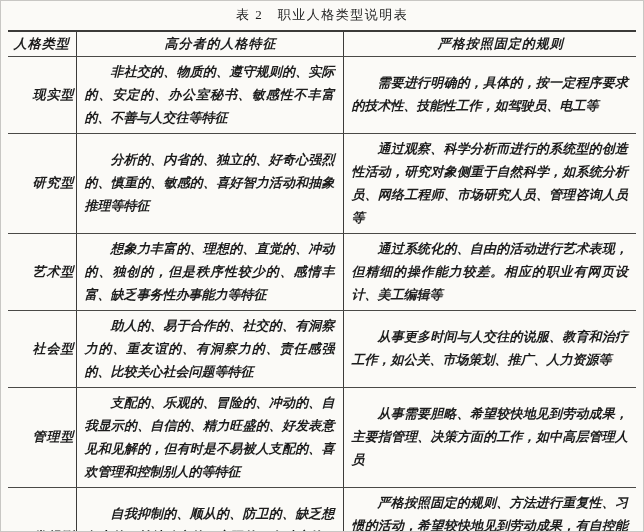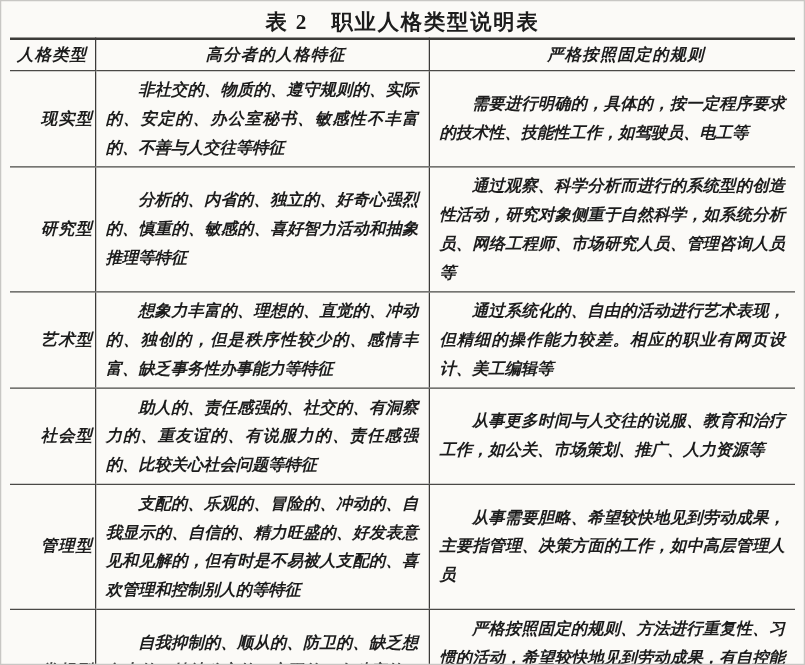--- a/index.html
+++ b/index.html
@@ -12,22 +12,22 @@
   .page {
     position: relative;
     width: 644px; height: 532px;
     background: #fbfaf7;
     border: 1px solid #c8c7c4;
     color: #1c1c1c;
     overflow: hidden;
   }
   .doc-title {
     text-align: center;
-    font-weight: bold;
-    font-size: 17px;
+    font-weight: normal;
+    font-size: 13px;
     letter-spacing: 1.5px;
     padding-top: 5px;
     height: 24px;
   }
   table.desc-table {
     width: 628px;
     margin: 5px auto 0 auto;
     border-collapse: collapse;
     table-layout: fixed;
     border-top: 2px solid #3c3b39;
@@ -108,21 +108,21 @@
         <td class="text-cell vline">
             <p>想象力丰富的、理想的、直觉的、冲动的、独创的，但是秩序性较少的、感情丰富、缺乏事务性办事能力等特征</p>
           </td>
         <td class="text-cell vline">
             <p>通过系统化的、自由的活动进行艺术表现，但精细的操作能力较差。相应的职业有网页设计、美工编辑等</p>
           </td>
       </tr>
       <tr>
         <td class="type-cell">社会型</td>
         <td class="text-cell vline">
-            <p>助人的、责任感强的、社交的、有洞察力的、重友谊的、有说服力的、责任感强的、比较关心社会问题等特征</p>
+            <p>助人的、易于合作的、社交的、有洞察力的、重友谊的、有洞察力的、责任感强的、比较关心社会问题等特征</p>
           </td>
         <td class="text-cell vline">
             <p>从事更多时间与人交往的说服、教育和治疗工作，如公关、市场策划、推广、人力资源等</p>
           </td>
       </tr>
       <tr>
         <td class="type-cell">管理型</td>
         <td class="text-cell vline">
             <p>支配的、乐观的、冒险的、冲动的、自我显示的、自信的、精力旺盛的、好发表意见和见解的，但有时是不易被人支配的、喜欢管理和控制别人的等特征</p>
           </td>

